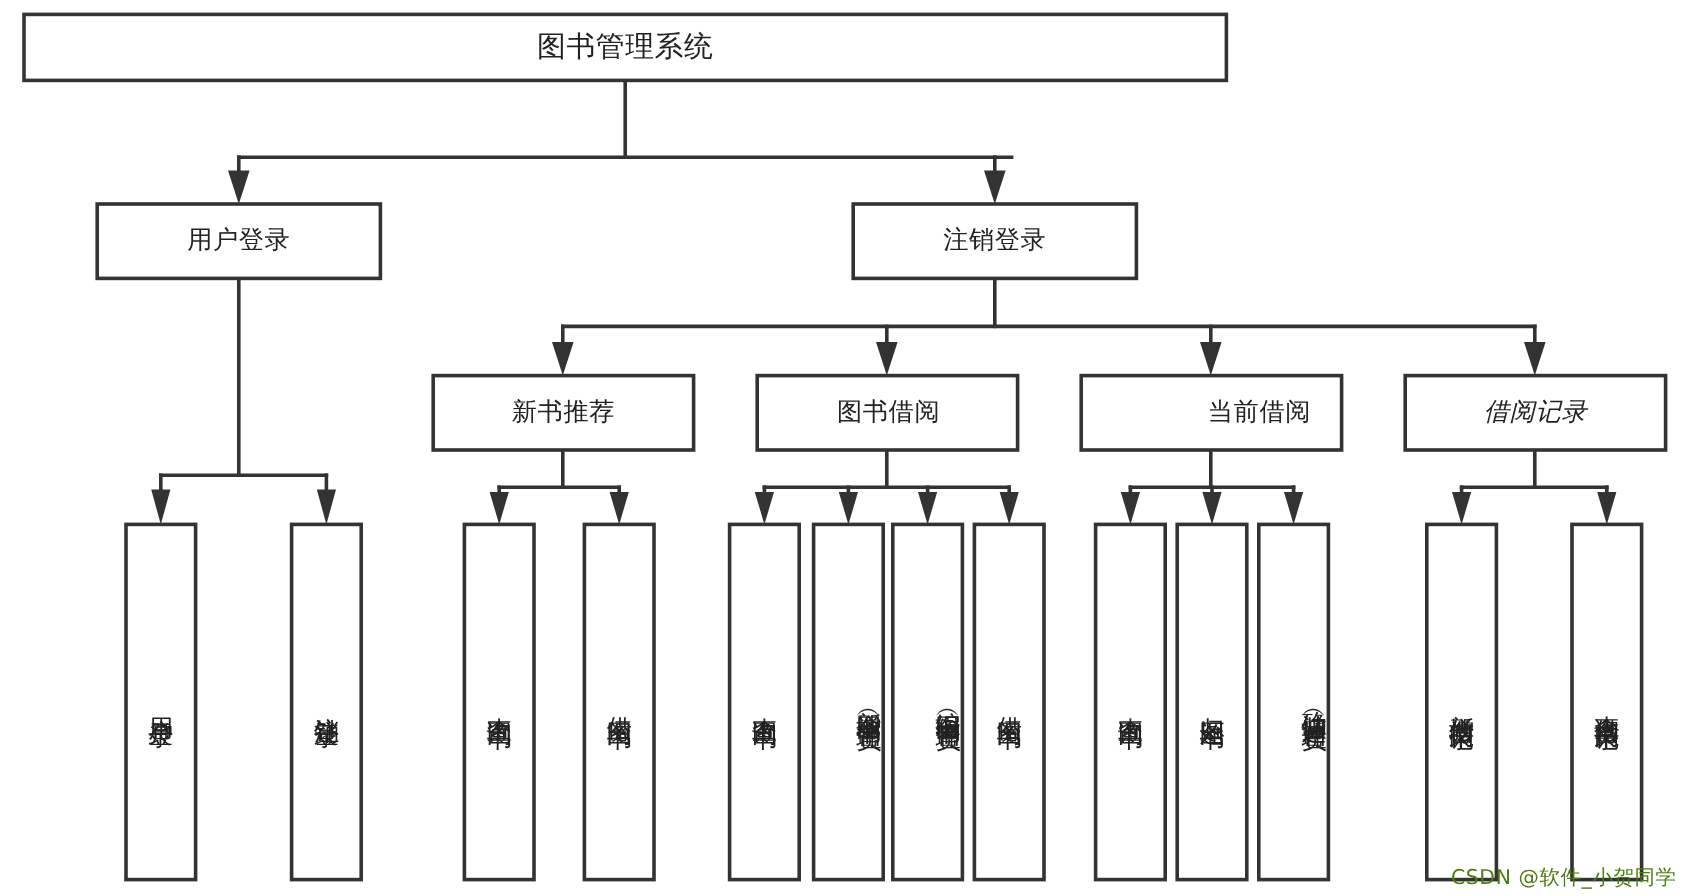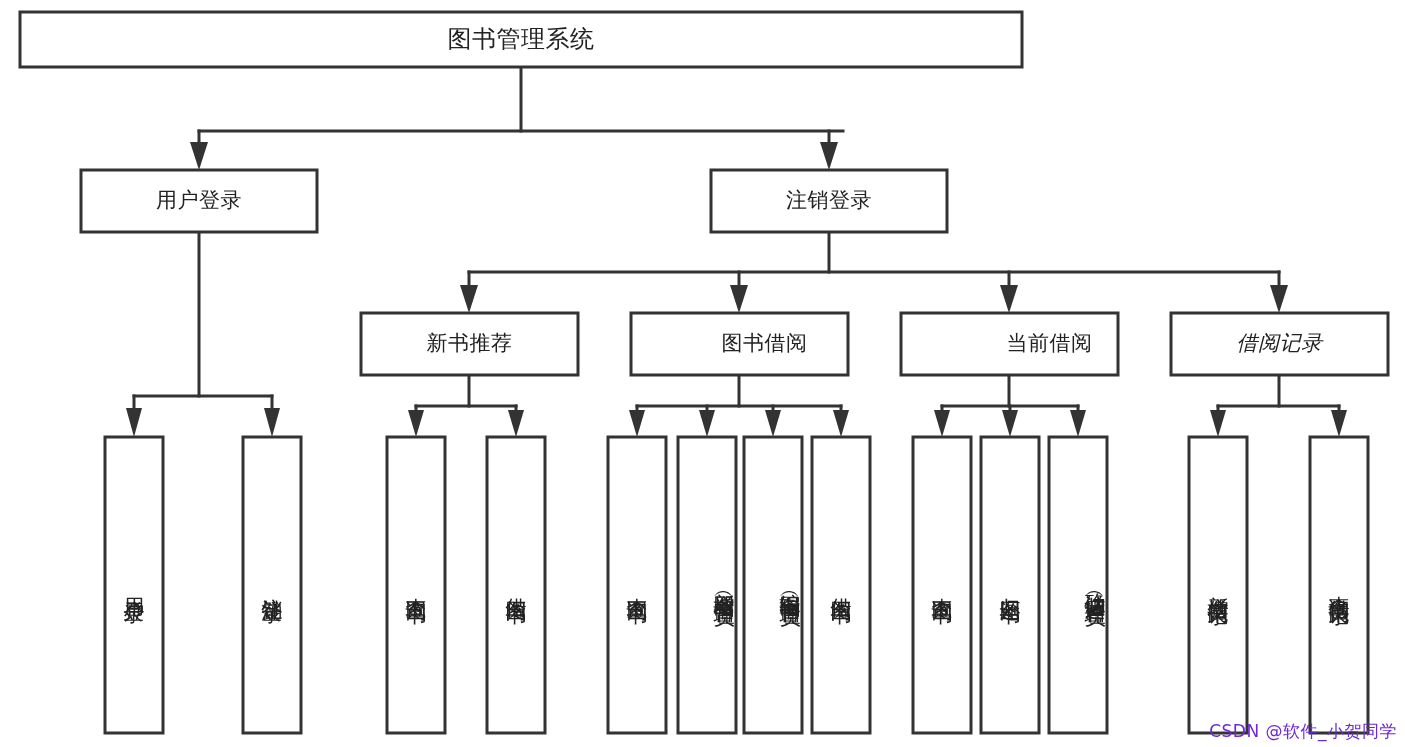--- a/index.html
+++ b/index.html
@@ -67,21 +67,21 @@
     text-orientation: upright;
     letter-spacing: 2px;
     white-space: nowrap;
     pointer-events: none;
   }
   .watermark {
     position: absolute;
     right: 8px;
     bottom: 4px;
     font-size: 17px;
-    color: #6d28d9;
+    color: #4d7c0f;
     letter-spacing: 0.5px;
     white-space: nowrap;
     pointer-events: none;
   }
 </style>
 </head>
 <body>
 
 <div id="diagram-root">
 
@@ -184,21 +184,21 @@
     <rect class="node-box" x="1189" y="437" width="58" height="296"></rect>
     <rect class="node-box" x="1310" y="437" width="58" height="296"></rect>
   </svg>
 
   <div class="node-label-h" style="left:20px; top:12px; width:1002px; height:55px; font-size:24px;text-align:right;">图书管理系统</div>
 
   <div class="node-label-h" style="left:81px; top:170px; width:236px; height:62px;">用户登录</div>
   <div class="node-label-h" style="left:711px; top:170px; width:236px; height:62px;">注销登录</div>
 
   <div class="node-label-h" style="left:361px; top:313px; width:217px; height:62px;text-align:center;">新书推荐</div>
-  <div class="node-label-h" style="left:656px; top:313px; width:217px; height:62px;">图书借阅</div>
+  <div class="node-label-h" style="left:632px; top:313px; width:217px; height:62px;">图书借阅</div>
   <div class="node-label-h" style="left:901px; top:313px; width:217px; height:62px;padding-left:40px;">当前借阅</div>
   <div class="node-label-h" style="left:1171px; top:313px; width:217px; height:62px;font-style:italic;">借阅记录</div>
 
   <div class="node-label-v" style="left:105px; top:437px; width:58px; height:296px;">用户登录</div>
   <div class="node-label-v" style="left:243px; top:437px; width:58px; height:296px;">注销登录</div>
   <div class="node-label-v" style="left:387px; top:437px; width:58px; height:296px;">查询图书</div>
   <div class="node-label-v" style="left:487px; top:437px; width:58px; height:296px;">借阅图书</div>
   <div class="node-label-v" style="left:608px; top:437px; width:58px; height:296px;">查询图书</div>
   <div class="node-label-v" style="left:678px; top:437px; width:58px; height:296px; align-items:flex-start;">新增图书（管理员）</div>
   <div class="node-label-v" style="left:744px; top:437px; width:58px; height:296px; align-items:flex-start;">编辑图书（管理员）</div>

